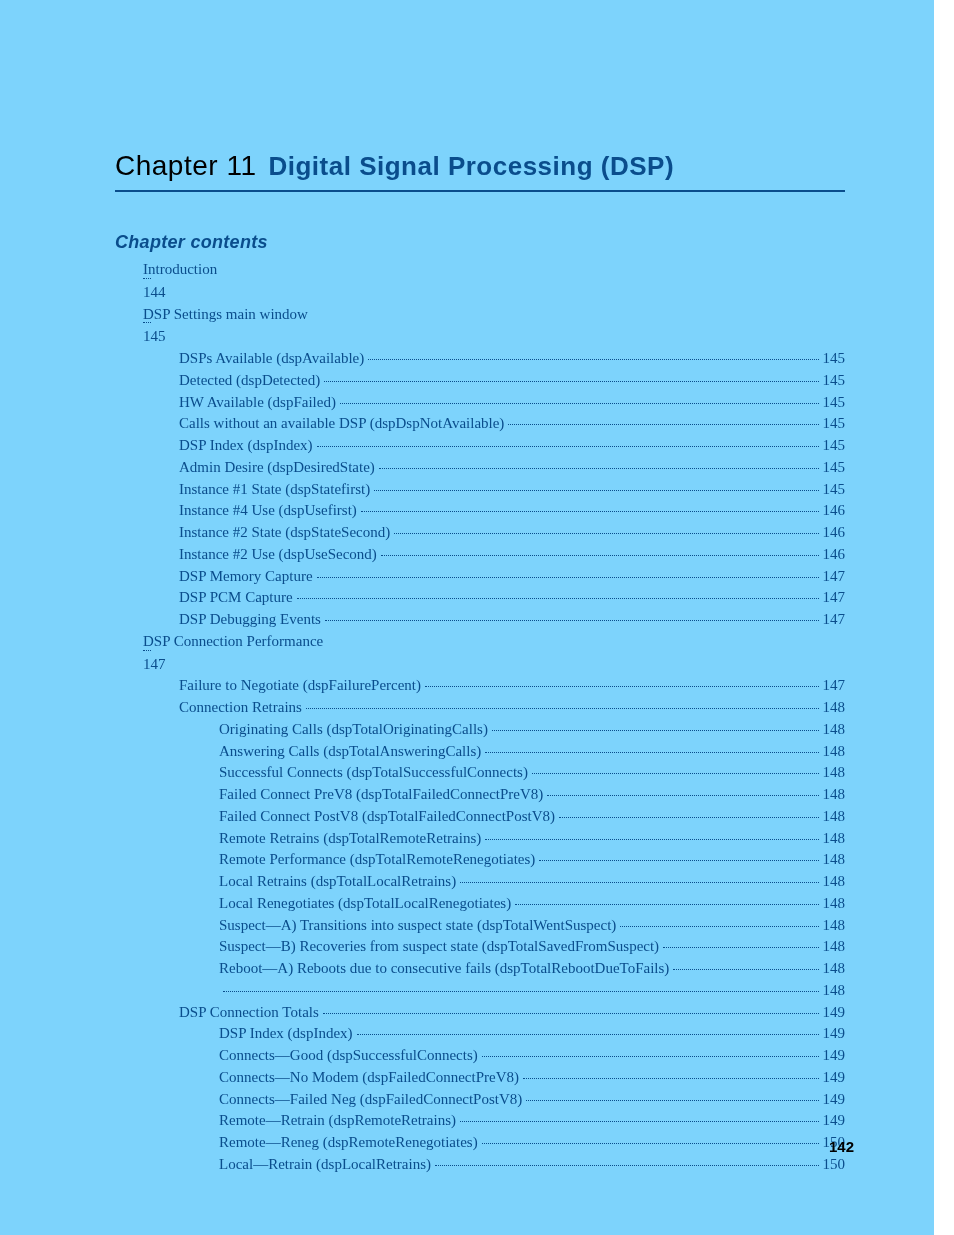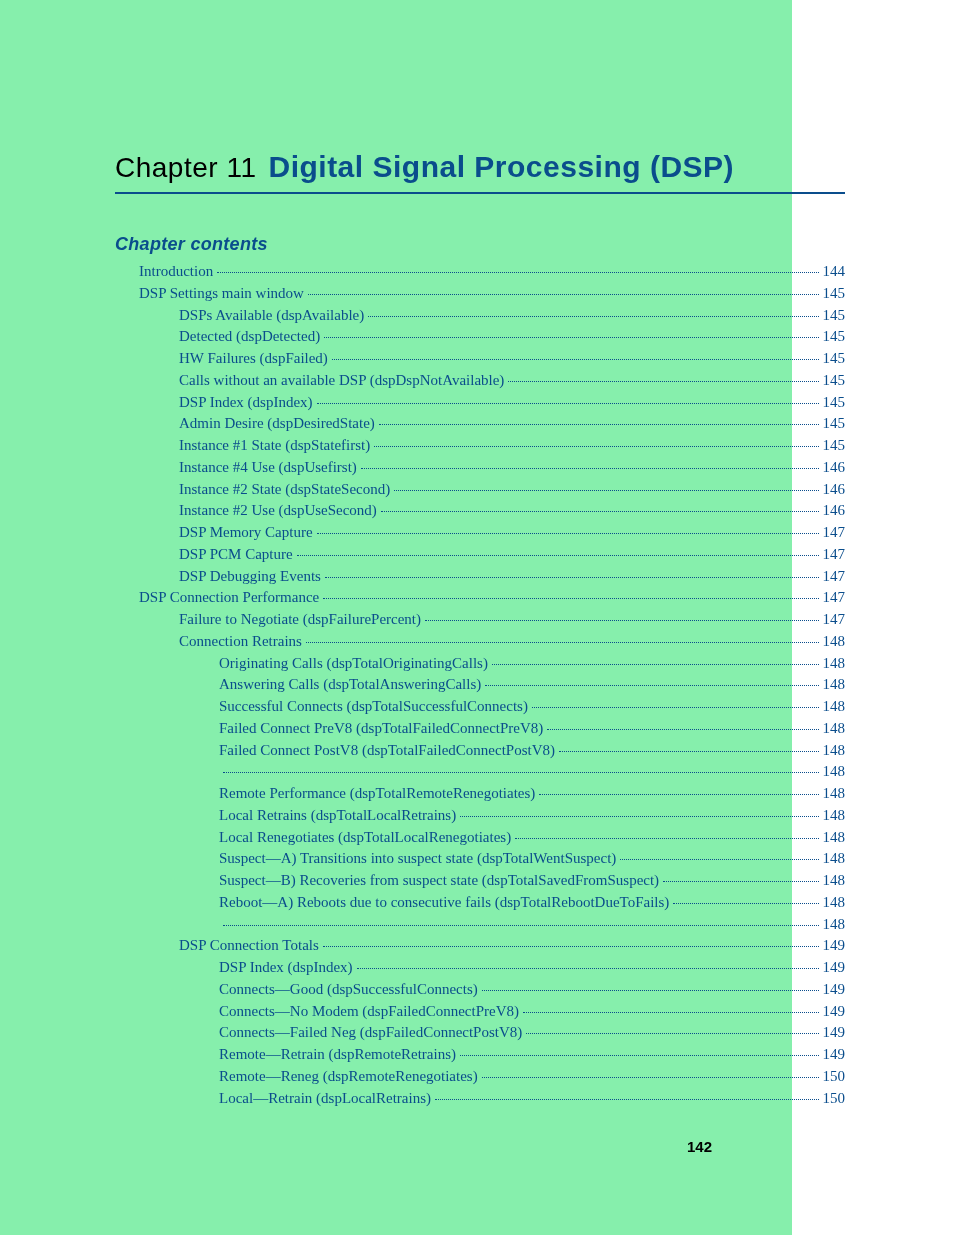--- a/index.html
+++ b/index.html
@@ -1,23 +1,23 @@
 <!DOCTYPE html>
 <html><head>
 <meta charset="utf-8">
 <style>
   html, body {
     margin: 0;
     padding: 0;
     background: #ffffff;
   }
   .page {
-    width: 792px;
+    width: 934px;
     height: 1235px;
-    background: #86efac;
+    background: #7dd3fc;
     position: relative;
     box-sizing: border-box;
     font-family: "Times New Roman", Times, serif;
     color: #111;
   }
   .content {
     position: absolute;
     left: 115px;
     top: 150px;
     width: 730px;
@@ -33,21 +33,21 @@
   .chapter-label {
     font-family: Futura, "Trebuchet MS", Arial, sans-serif;
     font-weight: 400;
     font-size: 28px;
     color: #000;
     letter-spacing: 0.5px;
   }
   .chapter-title {
     font-family: Futura, "Trebuchet MS", Arial, sans-serif;
     font-weight: 900;
-    font-size: 30px;
+    font-size: 26px;
     color: #0a4d8c;
     letter-spacing: 0.5px;
   }
   .contents-heading {
     font-family: Futura, "Trebuchet MS", Arial, sans-serif;
     font-weight: 700;
     font-style: italic;
     font-size: 18px;
     color: #0a4d8c;
     margin: 0 0 6px 0;
@@ -72,21 +72,21 @@
     border-bottom: 1.5px dotted #0a4d8c;
     position: relative;
     top: -3px;
     margin: 0 4px;
     min-width: 8px;
   }
   .toc-page {
     color: #0a4d8c;
     flex: 0 0 auto;
   }
-  .indent-1 { padding-left: 24px; }
+  .indent-1 { padding-left: 24px; flex-direction: column; }
   .indent-2 { padding-left: 64px; }
   .indent-3 { padding-left: 104px; }
   .page-number {
     position: absolute;
     right: 80px;
     bottom: 80px;
     font-family: Futura, "Trebuchet MS", Arial, sans-serif;
     font-weight: 700;
     font-size: 15px;
     color: #000;
@@ -121,21 +121,21 @@
           <span class="toc-label">DSPs Available (dspAvailable) </span>
           <span class="toc-leader"></span>
           <span class="toc-page">145</span>
         </div>
         <div class="toc-row indent-2">
           <span class="toc-label">Detected (dspDetected) </span>
           <span class="toc-leader"></span>
           <span class="toc-page">145</span>
         </div>
         <div class="toc-row indent-2">
-          <span class="toc-label">HW Failures (dspFailed) </span>
+          <span class="toc-label">HW Available (dspFailed) </span>
           <span class="toc-leader"></span>
           <span class="toc-page">145</span>
         </div>
         <div class="toc-row indent-2">
           <span class="toc-label">Calls without an available DSP (dspDspNotAvailable) </span>
           <span class="toc-leader"></span>
           <span class="toc-page">145</span>
         </div>
         <div class="toc-row indent-2">
           <span class="toc-label">DSP Index (dspIndex) </span>
@@ -216,20 +216,21 @@
           <span class="toc-label">Failed Connect PreV8 (dspTotalFailedConnectPreV8) </span>
           <span class="toc-leader"></span>
           <span class="toc-page">148</span>
         </div>
         <div class="toc-row indent-3">
           <span class="toc-label">Failed Connect PostV8 (dspTotalFailedConnectPostV8) </span>
           <span class="toc-leader"></span>
           <span class="toc-page">148</span>
         </div>
         <div class="toc-row indent-3">
+          <span class="toc-label">Remote Retrains (dspTotalRemoteRetrains) </span>
           <span class="toc-leader"></span>
           <span class="toc-page">148</span>
         </div>
         <div class="toc-row indent-3">
           <span class="toc-label">Remote Performance (dspTotalRemoteRenegotiates) </span>
           <span class="toc-leader"></span>
           <span class="toc-page">148</span>
         </div>
         <div class="toc-row indent-3">
           <span class="toc-label">Local Retrains (dspTotalLocalRetrains) </span>

